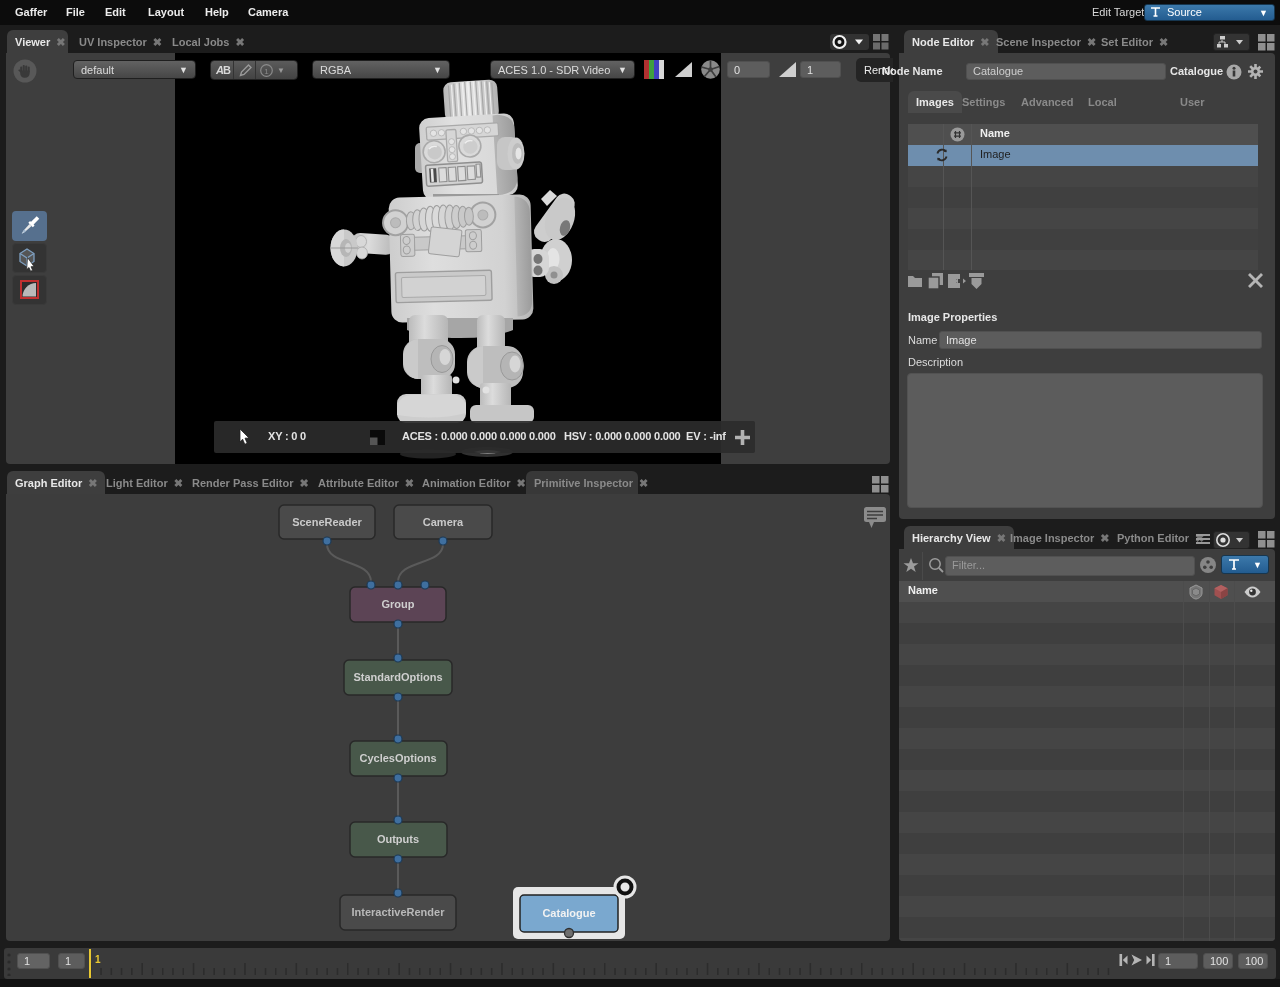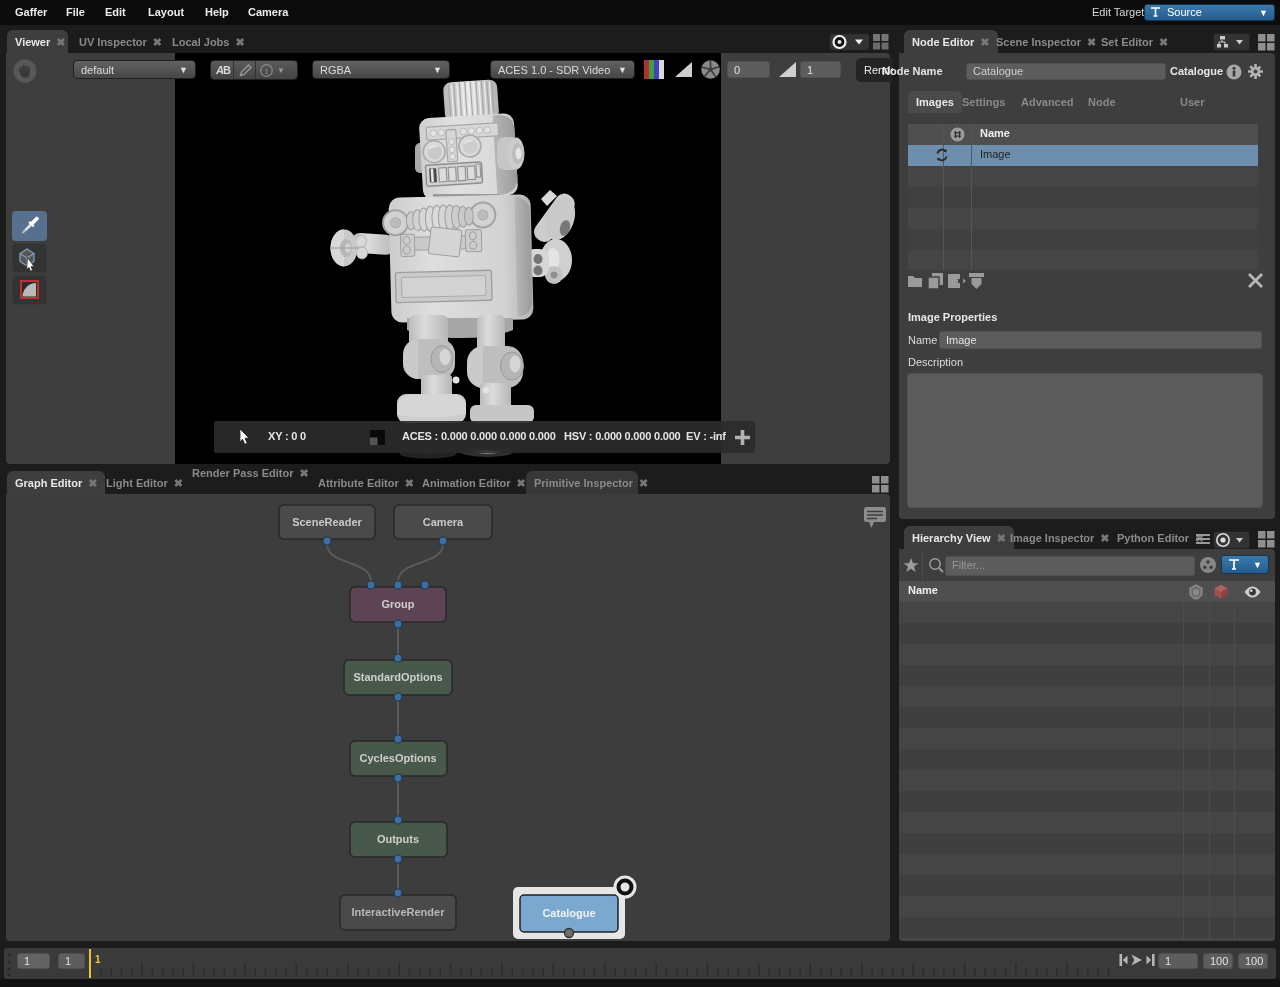--- a/index.html
+++ b/index.html
@@ -351,21 +351,21 @@
   <span class="abs" style="left:188px;top:9px;">ACES : 0.000 0.000 0.000 0.000</span>
   <span class="abs" style="left:350px;top:9px;">HSV : 0.000 0.000 0.000</span>
   <span class="abs" style="left:472px;top:9px;">EV : -inf</span>
   <svg class="abs" style="left:521px;top:9px;" width="15" height="15">
       <path d="M5.7 0h3.6v5.7H15v3.6H9.3V15H5.7V9.3H0V5.7h5.7z" fill="#b2b2b2"></path>
     </svg>
 </div>
 
 <div class="tab on" style="left:7px;top:471px;">Graph Editor<span class="x">✖</span></div>
 <div class="tab off" style="left:98px;top:471px;">Light Editor<span class="x">✖</span></div>
-<div class="tab off" style="left:184px;top:461px;">Render Pass Editor<span class="x">✖</span></div>
+<div class="tab off" style="left:184px;top:471px;">Render Pass Editor<span class="x">✖</span></div>
 <div class="tab off" style="left:310px;top:471px;">Attribute Editor<span class="x">✖</span></div>
 <div class="tab off" style="left:414px;top:471px;">Animation Editor<span class="x">✖</span></div>
 <div class="tab off" style="left:526px;top:471px;width:112px;background:#383838;">Primitive Inspector<span class="x">✖</span></div>
 <svg class="abs" style="left:872px;top:476px;" width="17" height="17">
     <rect x="0" y="0" width="7.5" height="7.5" fill="#8f8f8f"></rect>
     <rect x="9" y="0" width="7.5" height="7.5" fill="#8f8f8f"></rect>
     <rect x="0" y="9" width="7.5" height="7.5" fill="#8f8f8f"></rect>
     <rect x="9" y="9" width="7.5" height="7.5" fill="#8f8f8f"></rect>
   </svg>
 <div class="panel" style="left:6px;top:494px;width:884px;height:447px;border-top-left-radius:0;background:#3d3d3d;overflow:hidden;">
@@ -462,21 +462,21 @@
       <g stroke="#b3b3b3" stroke-width="2.6">
         <path d="M8.5 1v4M8.5 12v4M1 8.5h4M12 8.5h4M3.2 3.2l2.8 2.8M10.5 10.5l2.8 2.8M3.2 13.8l2.8-2.8M10.5 6.5l2.8-2.8"></path>
       </g>
     </g>
   <circle cx="8.5" cy="8.5" r="2" fill="#3e3e3e"></circle>
 </svg>
 
 <div class="abs tab on" style="left:908px;top:91px;background:#4a4a4a;height:22px;line-height:22px;">Images</div>
 <div class="abs tab off" style="left:954px;top:91px;height:22px;line-height:22px;">Settings</div>
 <div class="abs tab off" style="left:1013px;top:91px;height:22px;line-height:22px;">Advanced</div>
-<div class="abs tab off" style="left:1080px;top:91px;height:22px;line-height:22px;">Node</div>
+<div class="abs tab off" style="left:1080px;top:91px;height:22px;line-height:22px;">Local</div>
 <div class="abs tab off" style="left:1172px;top:91px;height:22px;line-height:22px;">User</div>
 
 <div class="abs" style="left:908px;top:124px;width:350px;height:146px;background:#414141;">
   <div class="abs" style="left:0;top:0;width:350px;height:21px;background:#4f4f4f;"></div>
   <div class="abs" style="left:0;top:21px;width:350px;height:21px;background:#6e8eae;"></div>
   <div class="abs" style="left:0;top:42px;width:350px;height:21px;background:#454545;"></div>
   <div class="abs" style="left:0;top:63px;width:350px;height:21px;background:#404040;"></div>
   <div class="abs" style="left:0;top:84px;width:350px;height:21px;background:#454545;"></div>
   <div class="abs" style="left:0;top:105px;width:350px;height:21px;background:#404040;"></div>
   <div class="abs" style="left:0;top:126px;width:350px;height:20px;background:#454545;"></div>

